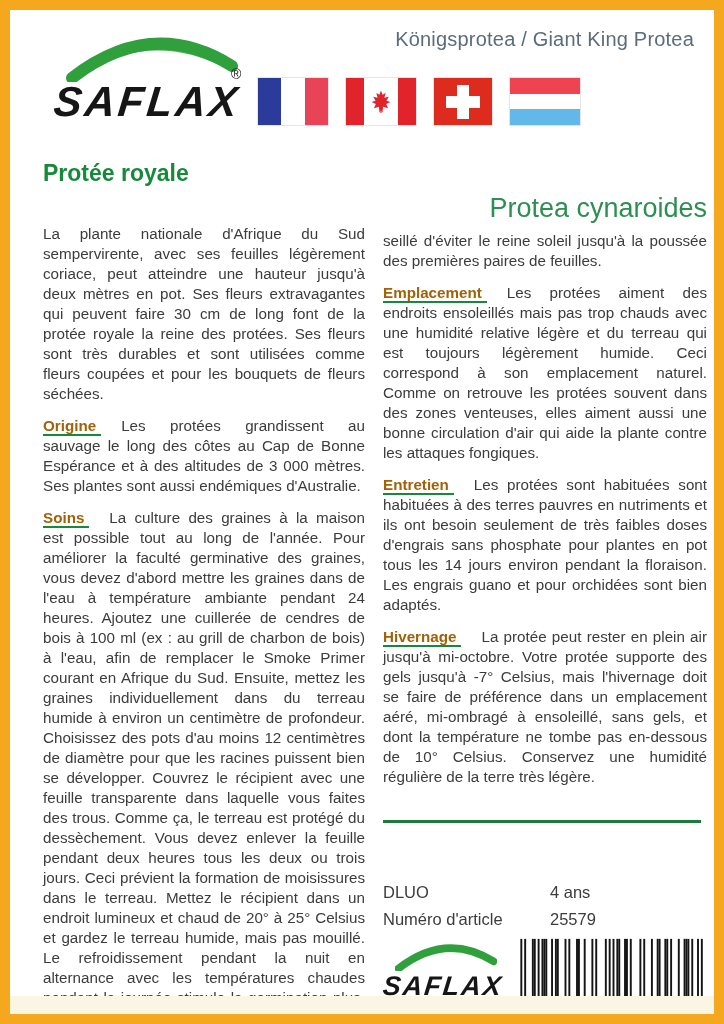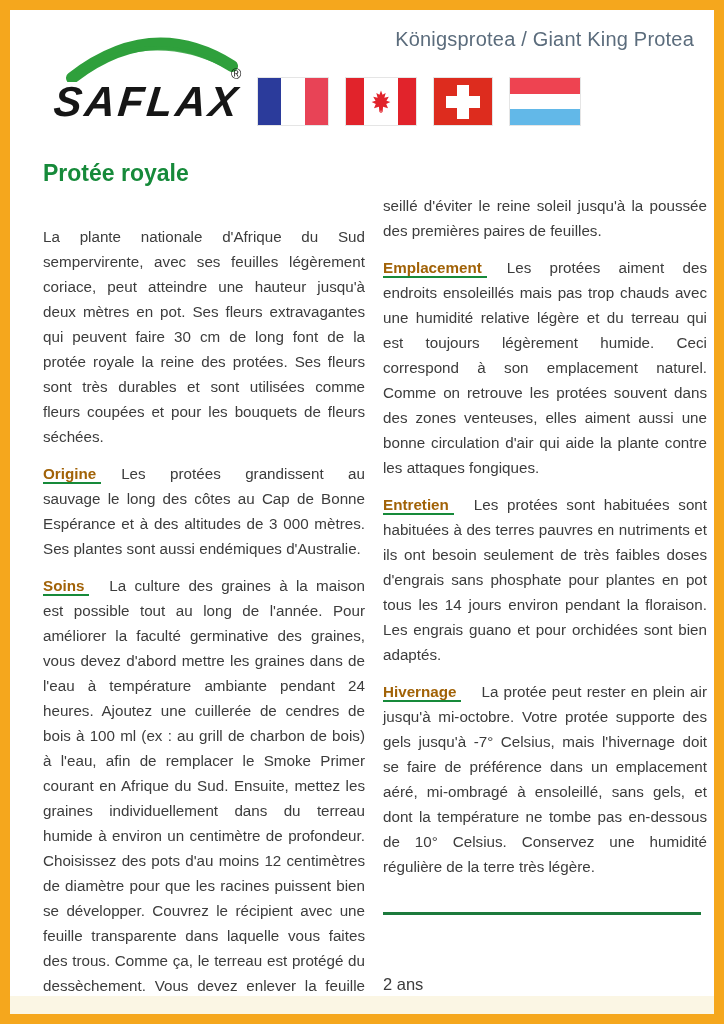--- a/index.html
+++ b/index.html
@@ -30,21 +30,21 @@
   .flag-lu div { height:33.33%; }
   .flag-lu .r { background:#EE4351; } .flag-lu .w { background:#fff; } .flag-lu .b { background:#62B8E8; }
 
   
   .title-fr { position:absolute; left:33px; top:150px; font-size:23px; font-weight:bold; color:#168A3A;text-align:center; }
 
   
   .columns { position:absolute; left:33px; top:183px; width:664px; display:grid;
              grid-template-columns:322px 324px; column-gap:18px; }
   .col-left { padding-top:31px; }
-  p.body { font-size:15.2px; line-height:25px; text-align:justify; margin-bottom:12px; color:#3C3C3C; }
+  p.body { font-size:15.2px; line-height:20px; text-align:justify; margin-bottom:12px; color:#3C3C3C; }
   .sect { color:#a16207; font-weight:bold; border-bottom:2.5px solid #168A3A; padding-right:5px; margin-right:20px; }
   .title-latin { font-size:27px; line-height:30px; color:#2E8F52; text-align:right; margin-bottom:8px; }
 
   .divider { height:3px; background:#1C7A3C; margin-top:33px; width:318px; }
   .footer-rows { margin-top:60px; font-size:16.5px; }
   .frow { display:grid; grid-template-columns:167px 1fr; margin-bottom:8px; }
   .brandrow { margin-top:10px; display:flex; align-items:flex-start; }
   .mini-logo { position:relative; width:125px; height:70px; }
   .mini-logo .logo-arc2 { position:absolute; left:12px; top:2px; }
   .mini-logo .logo-text2 { position:absolute; left:0px; top:32px; font-size:27px; font-weight:bold; font-style:italic;
@@ -95,30 +95,32 @@
   <div class="title-fr">Protée royale</div>
 
   <div class="columns">
     <div class="col-left">
       <p class="body">La plante nationale d'Afrique du Sud sempervirente, avec ses feuilles légèrement coriace, peut atteindre une hauteur jusqu'à deux mètres en pot. Ses fleurs extravagantes qui peuvent faire 30 cm de long font de la protée royale la reine des protées. Ses fleurs sont très durables et sont utilisées comme fleurs coupées et pour les bouquets de fleurs séchées.</p>
       <p class="body"><span class="sect">Origine</span><span>Les protées grandissent au sauvage le long des côtes au Cap de Bonne Espérance et à des altitudes de 3 000 mètres. Ses plantes sont aussi endémiques d'Australie.</span></p>
       <p class="body"><span class="sect">Soins</span><span>La culture des graines à la maison est possible tout au long de l'année. Pour améliorer la faculté germinative des graines, vous devez d'abord mettre les graines dans de l'eau à température ambiante pendant 24 heures. Ajoutez une cuillerée de cendres de bois à 100 ml (ex : au grill de charbon de bois) à l'eau, afin de remplacer le Smoke Primer courant en Afrique du Sud. Ensuite, mettez les graines individuellement dans du terreau humide à environ un centimètre de profondeur. Choisissez des pots d'au moins 12 centimètres de diamètre pour que les racines puissent bien se développer. Couvrez le récipient avec une feuille transparente dans laquelle vous faites des trous. Comme ça, le terreau est protégé du dessèchement. Vous devez enlever la feuille pendant deux heures tous les deux ou trois jours. Ceci prévient la formation de moisissures dans le terreau. Mettez le récipient dans un endroit lumineux et chaud de 20° à 25° Celsius et gardez le terreau humide, mais pas mouillé. Le refroidissement pendant la nuit en alternance avec les températures chaudes pendant la journée stimule la germination plus. Les premiers semis doivent apparaître après un à trois mois. Vous avez donc besoin d'un peu de patience. Il est con-</span></p>
     </div>
 
     <div class="col-right">
+      <div class="title-latin">Protea cynaroides</div>
       <p class="body">seillé d'éviter le reine soleil jusqu'à la poussée des premières paires de feuilles.</p>
       <p class="body"><span class="sect">Emplacement</span><span>Les protées aiment des endroits ensoleillés mais pas trop chauds avec une humidité relative légère et du terreau qui est toujours légèrement humide. Ceci correspond à son emplacement naturel. Comme on retrouve les protées souvent dans des zones venteuses, elles aiment aussi une bonne circulation d'air qui aide la plante contre les attaques fongiques.</span></p>
       <p class="body"><span class="sect">Entretien</span><span>Les protées sont habituées sont habituées à des terres pauvres en nutriments et ils ont besoin seulement de très faibles doses d'engrais sans phosphate pour plantes en pot tous les 14 jours environ pendant la floraison. Les engrais guano et pour orchidées sont bien adaptés.</span></p>
       <p class="body"><span class="sect">Hivernage</span><span>La protée peut rester en plein air jusqu'à mi-octobre. Votre protée supporte des gels jusqu'à -7° Celsius, mais l'hivernage doit se faire de préférence dans un emplacement aéré, mi-ombragé à ensoleillé, sans gels, et dont la température ne tombe pas en-dessous de 10° Celsius. Conservez une humidité régulière de la terre très légère.</span></p>
 
       <div class="divider"></div>
 
       <div class="footer-rows">
         <div class="frow">
-          <span>2 ans</span>
+          <span>DLUO</span>
+          <span>4 ans</span>
         </div>
         <div class="frow">
           <span>Numéro d'article</span>
           <span>25579</span>
         </div>
       </div>
 
       <div class="brandrow">
         <div class="mini-logo">
           <svg class="logo-arc2" width="102" height="30" viewBox="0 0 172 50">

